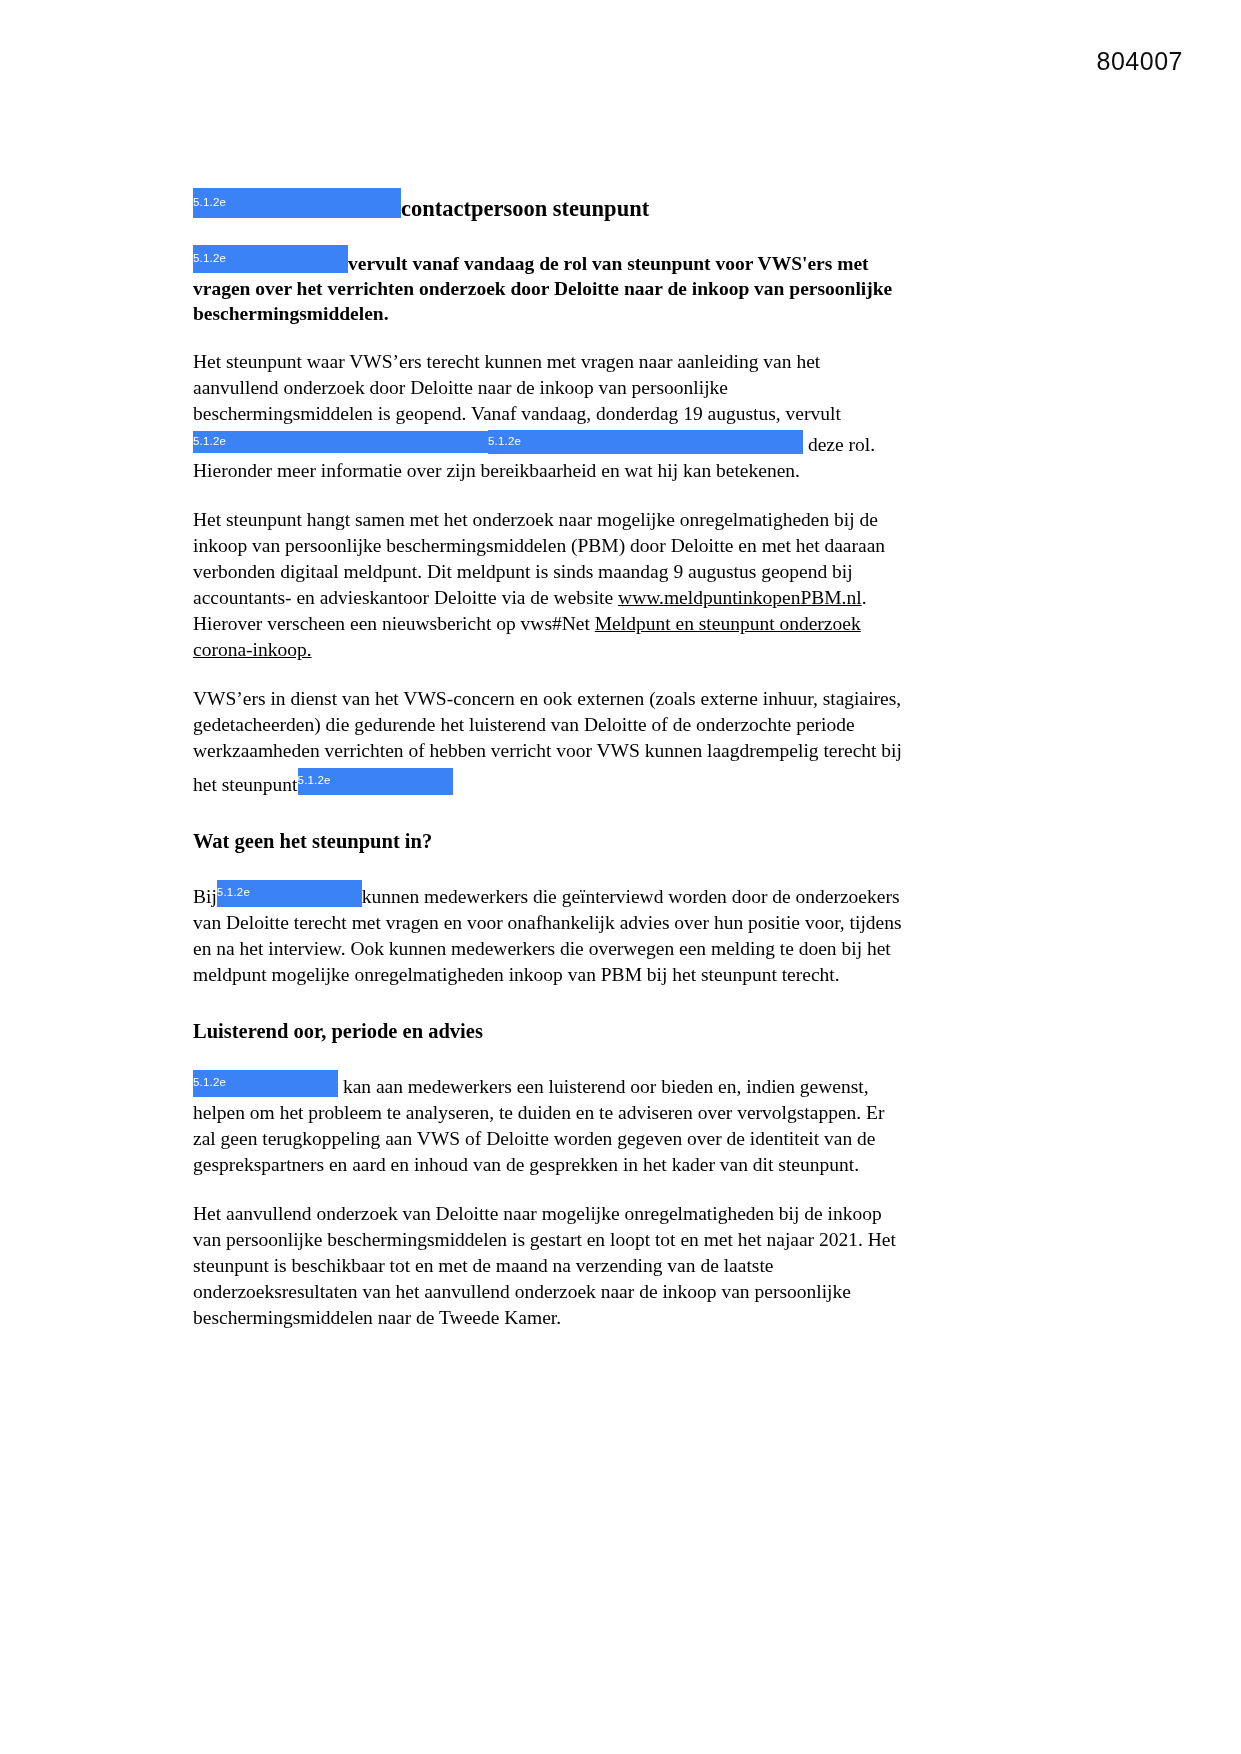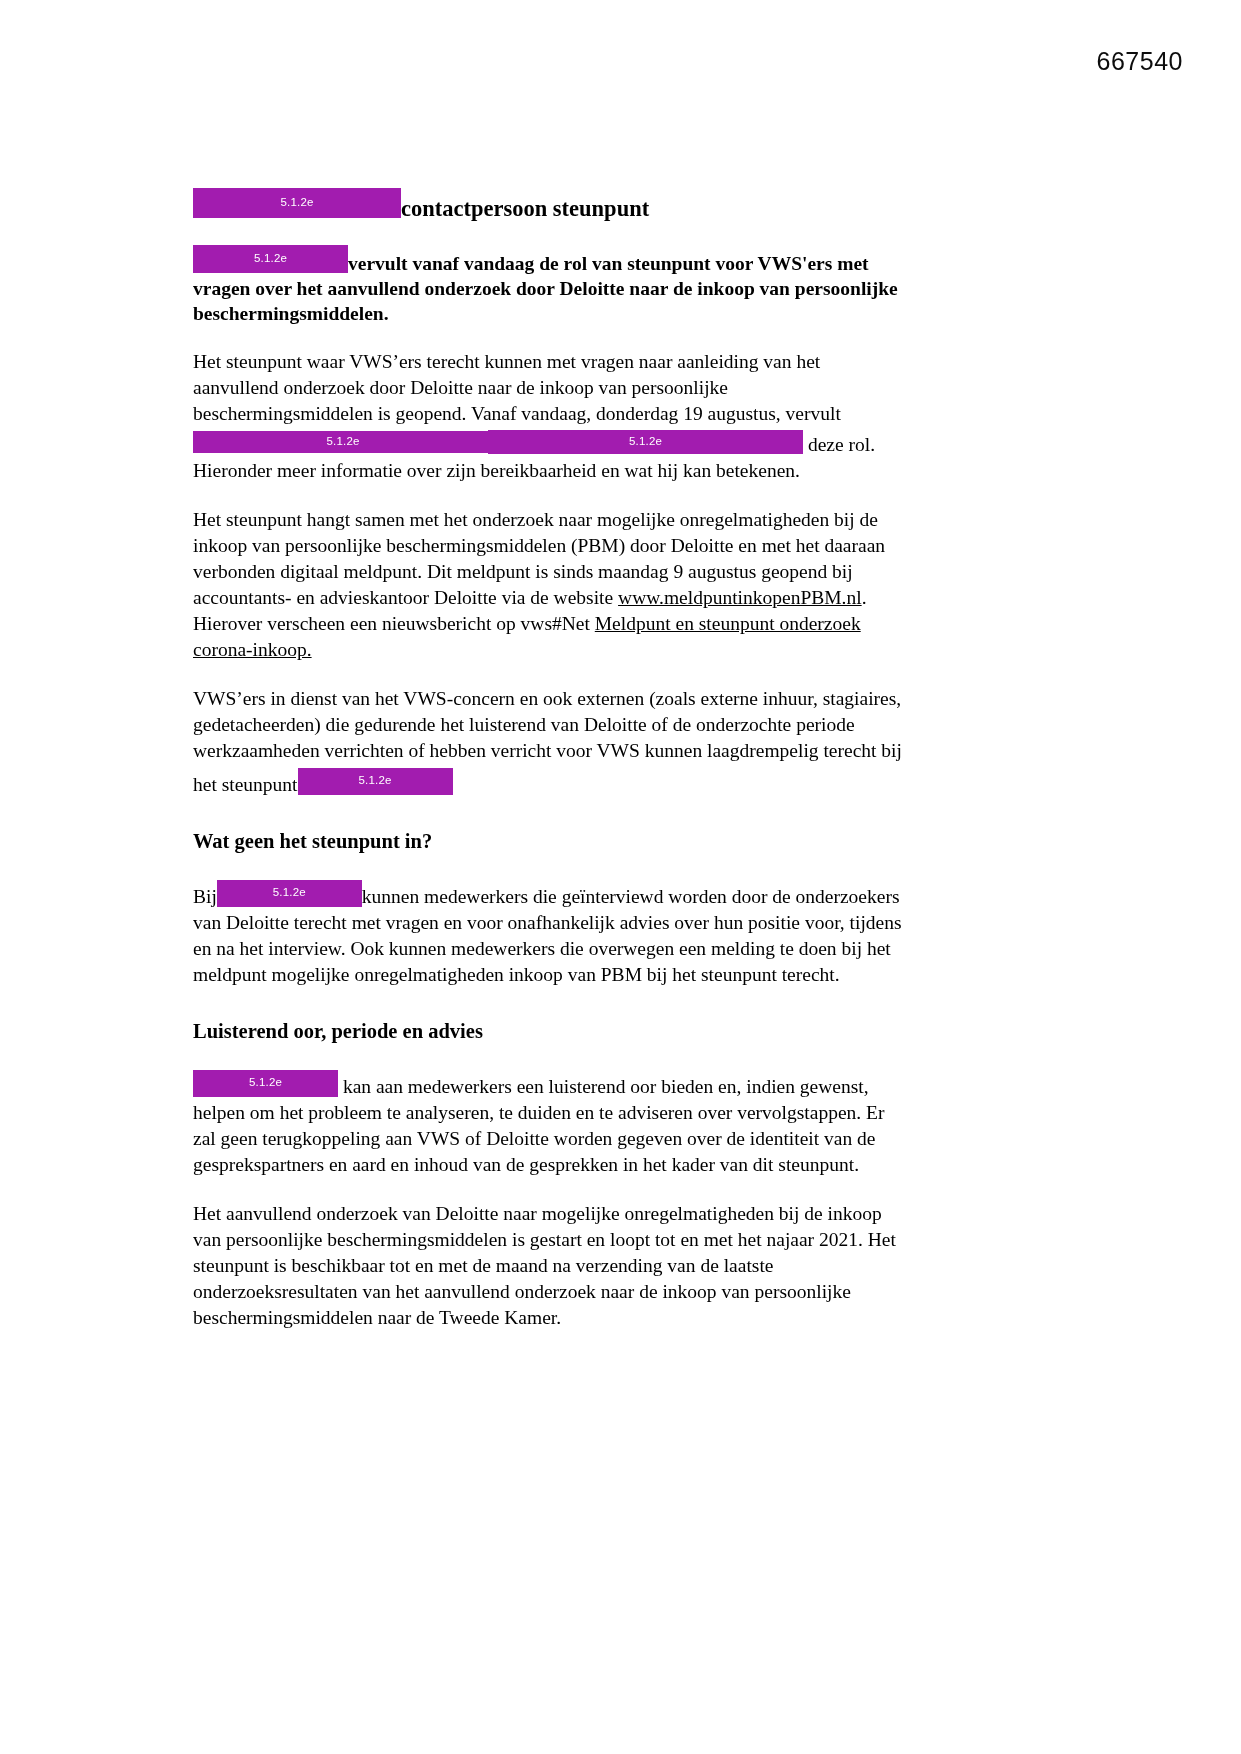--- a/index.html
+++ b/index.html
@@ -39,26 +39,25 @@
   .content {
     position: absolute;
     left: 193px;
     top: 186px;
     width: 728px;
   }
 
   
   .redaction {
     display: inline-block;
-    background: #a21caf;
+    background: #3b82f6;
     color: #ffffff;
     font-family: "Liberation Sans", "DejaVu Sans", sans-serif;
     font-size: 11.5px;
     font-weight: normal;
-    text-align: center;
     vertical-align: baseline;
     line-height: 1;
     letter-spacing: 0.2px;
     overflow: hidden;
     white-space: nowrap;
     box-sizing: border-box;
   }
 
   
   .doc-title {
@@ -151,27 +150,27 @@
   a.doclink, .doclink {
     color: #000000;
     text-decoration: underline;
   }
 </style>
 </head>
 <body>
 
 <div class="page">
 
-  <div class="page-number">667540</div>
+  <div class="page-number">804007</div>
 
   <div class="content">
 
     <div class="doc-title"><span class="redaction">5.1.2e</span><span>contactpersoon steunpunt</span></div>
 
-    <p class="lead"><span class="redaction">5.1.2e</span><span>vervult vanaf vandaag de rol van steunpunt voor VWS'ers met vragen over het aanvullend onderzoek door Deloitte naar de inkoop van persoonlijke beschermingsmiddelen.</span></p>
+    <p class="lead"><span class="redaction">5.1.2e</span><span>vervult vanaf vandaag de rol van steunpunt voor VWS'ers met vragen over het verrichten onderzoek door Deloitte naar de inkoop van persoonlijke beschermingsmiddelen.</span></p>
 
     <p class="body"><span>Het steunpunt waar VWS’ers terecht kunnen met vragen naar aanleiding van het aanvullend onderzoek door Deloitte naar de inkoop van persoonlijke beschermingsmiddelen is geopend. Vanaf vandaag, donderdag 19 augustus, vervult</span><span class="redaction redact-inline-a">5.1.2e</span><span class="redaction redact-block-b">5.1.2e</span> <span>deze rol. Hieronder meer informatie over zijn bereikbaarheid en wat hij kan betekenen.</span></p>
 
     <p class="body"><span>Het steunpunt hangt samen met het onderzoek naar mogelijke onregelmatigheden bij de inkoop van persoonlijke beschermingsmiddelen (PBM) door Deloitte en met het daaraan verbonden digitaal meldpunt. Dit meldpunt is sinds maandag 9 augustus geopend bij accountants- en advieskantoor Deloitte via de website</span> <span class="doclink">www.meldpuntinkopenPBM.nl</span><span>. Hierover verscheen een nieuwsbericht op vws#Net</span> <span class="doclink">Meldpunt en steunpunt onderzoek corona-inkoop.</span></p>
 
 
     <p class="body"><span>VWS’ers in dienst van het VWS-concern en ook externen (zoals externe inhuur, stagiaires, gedetacheerden) die gedurende het luisterend van Deloitte of de onderzochte periode werkzaamheden verrichten of hebben verricht voor VWS kunnen laagdrempelig terecht bij het steunpunt</span><span class="redaction redact-steunpunt">5.1.2e</span></p>
 
     <h2 class="section">Wat geen het steunpunt in?</h2>
 

